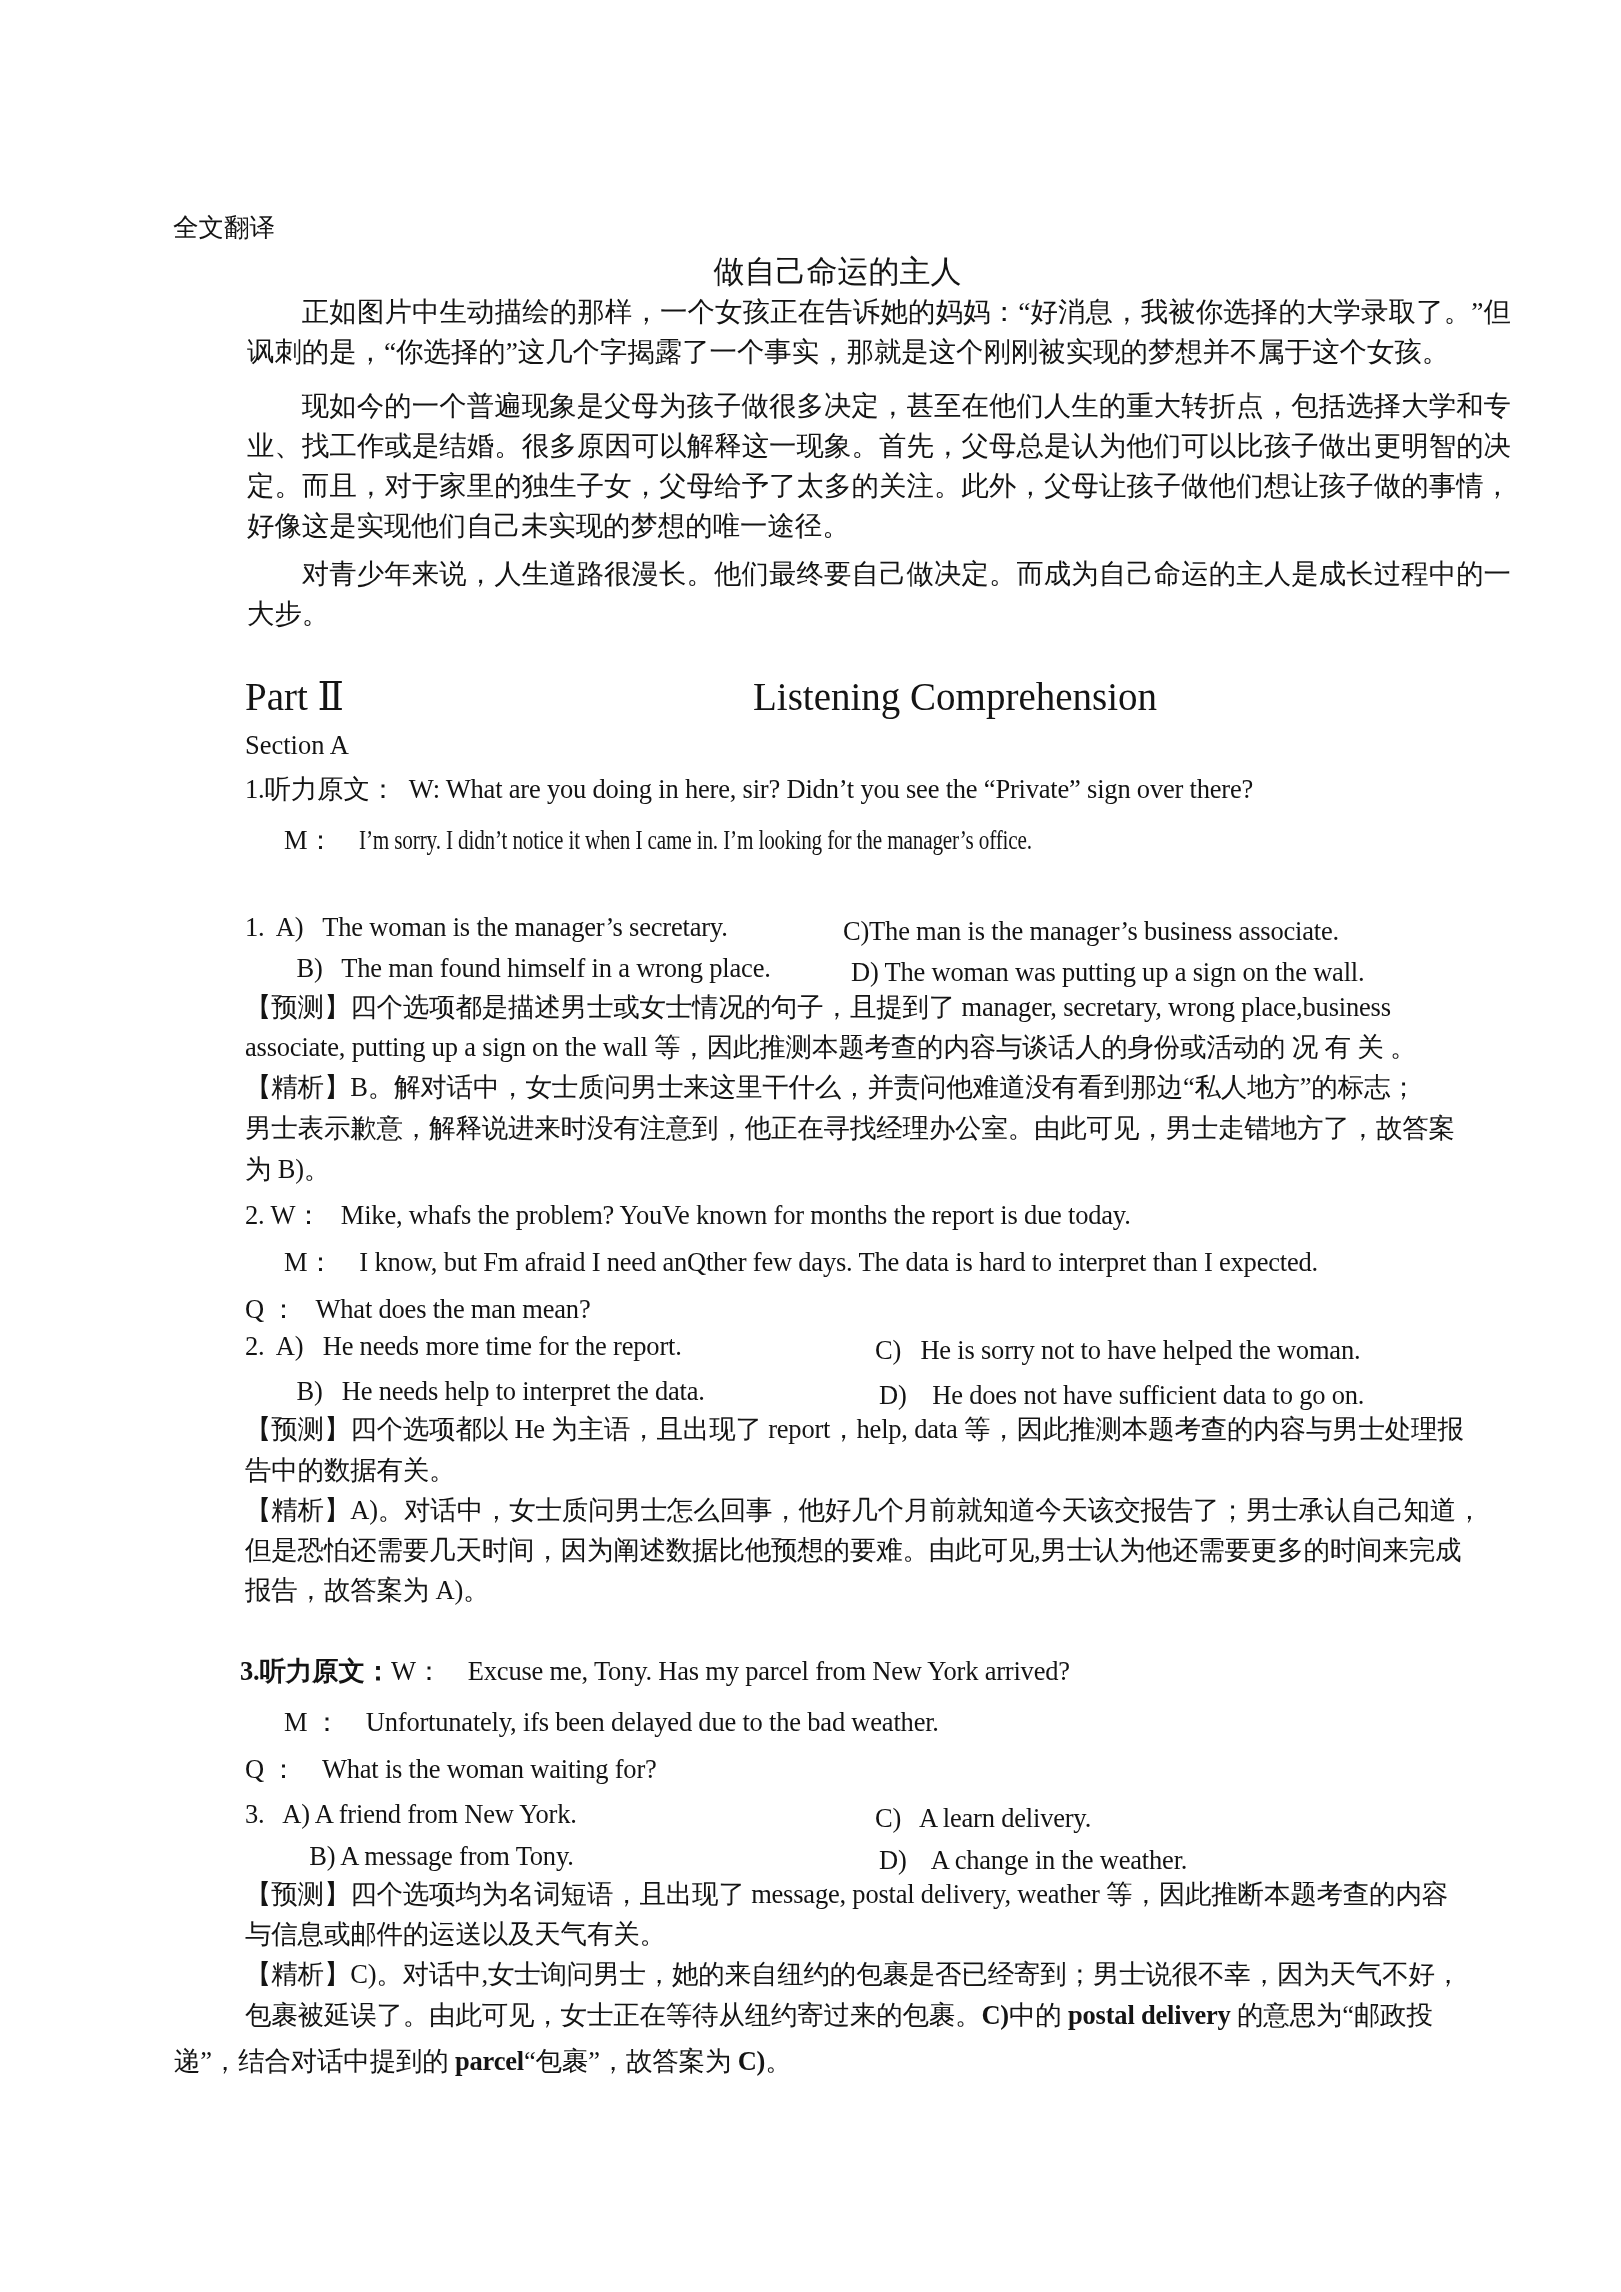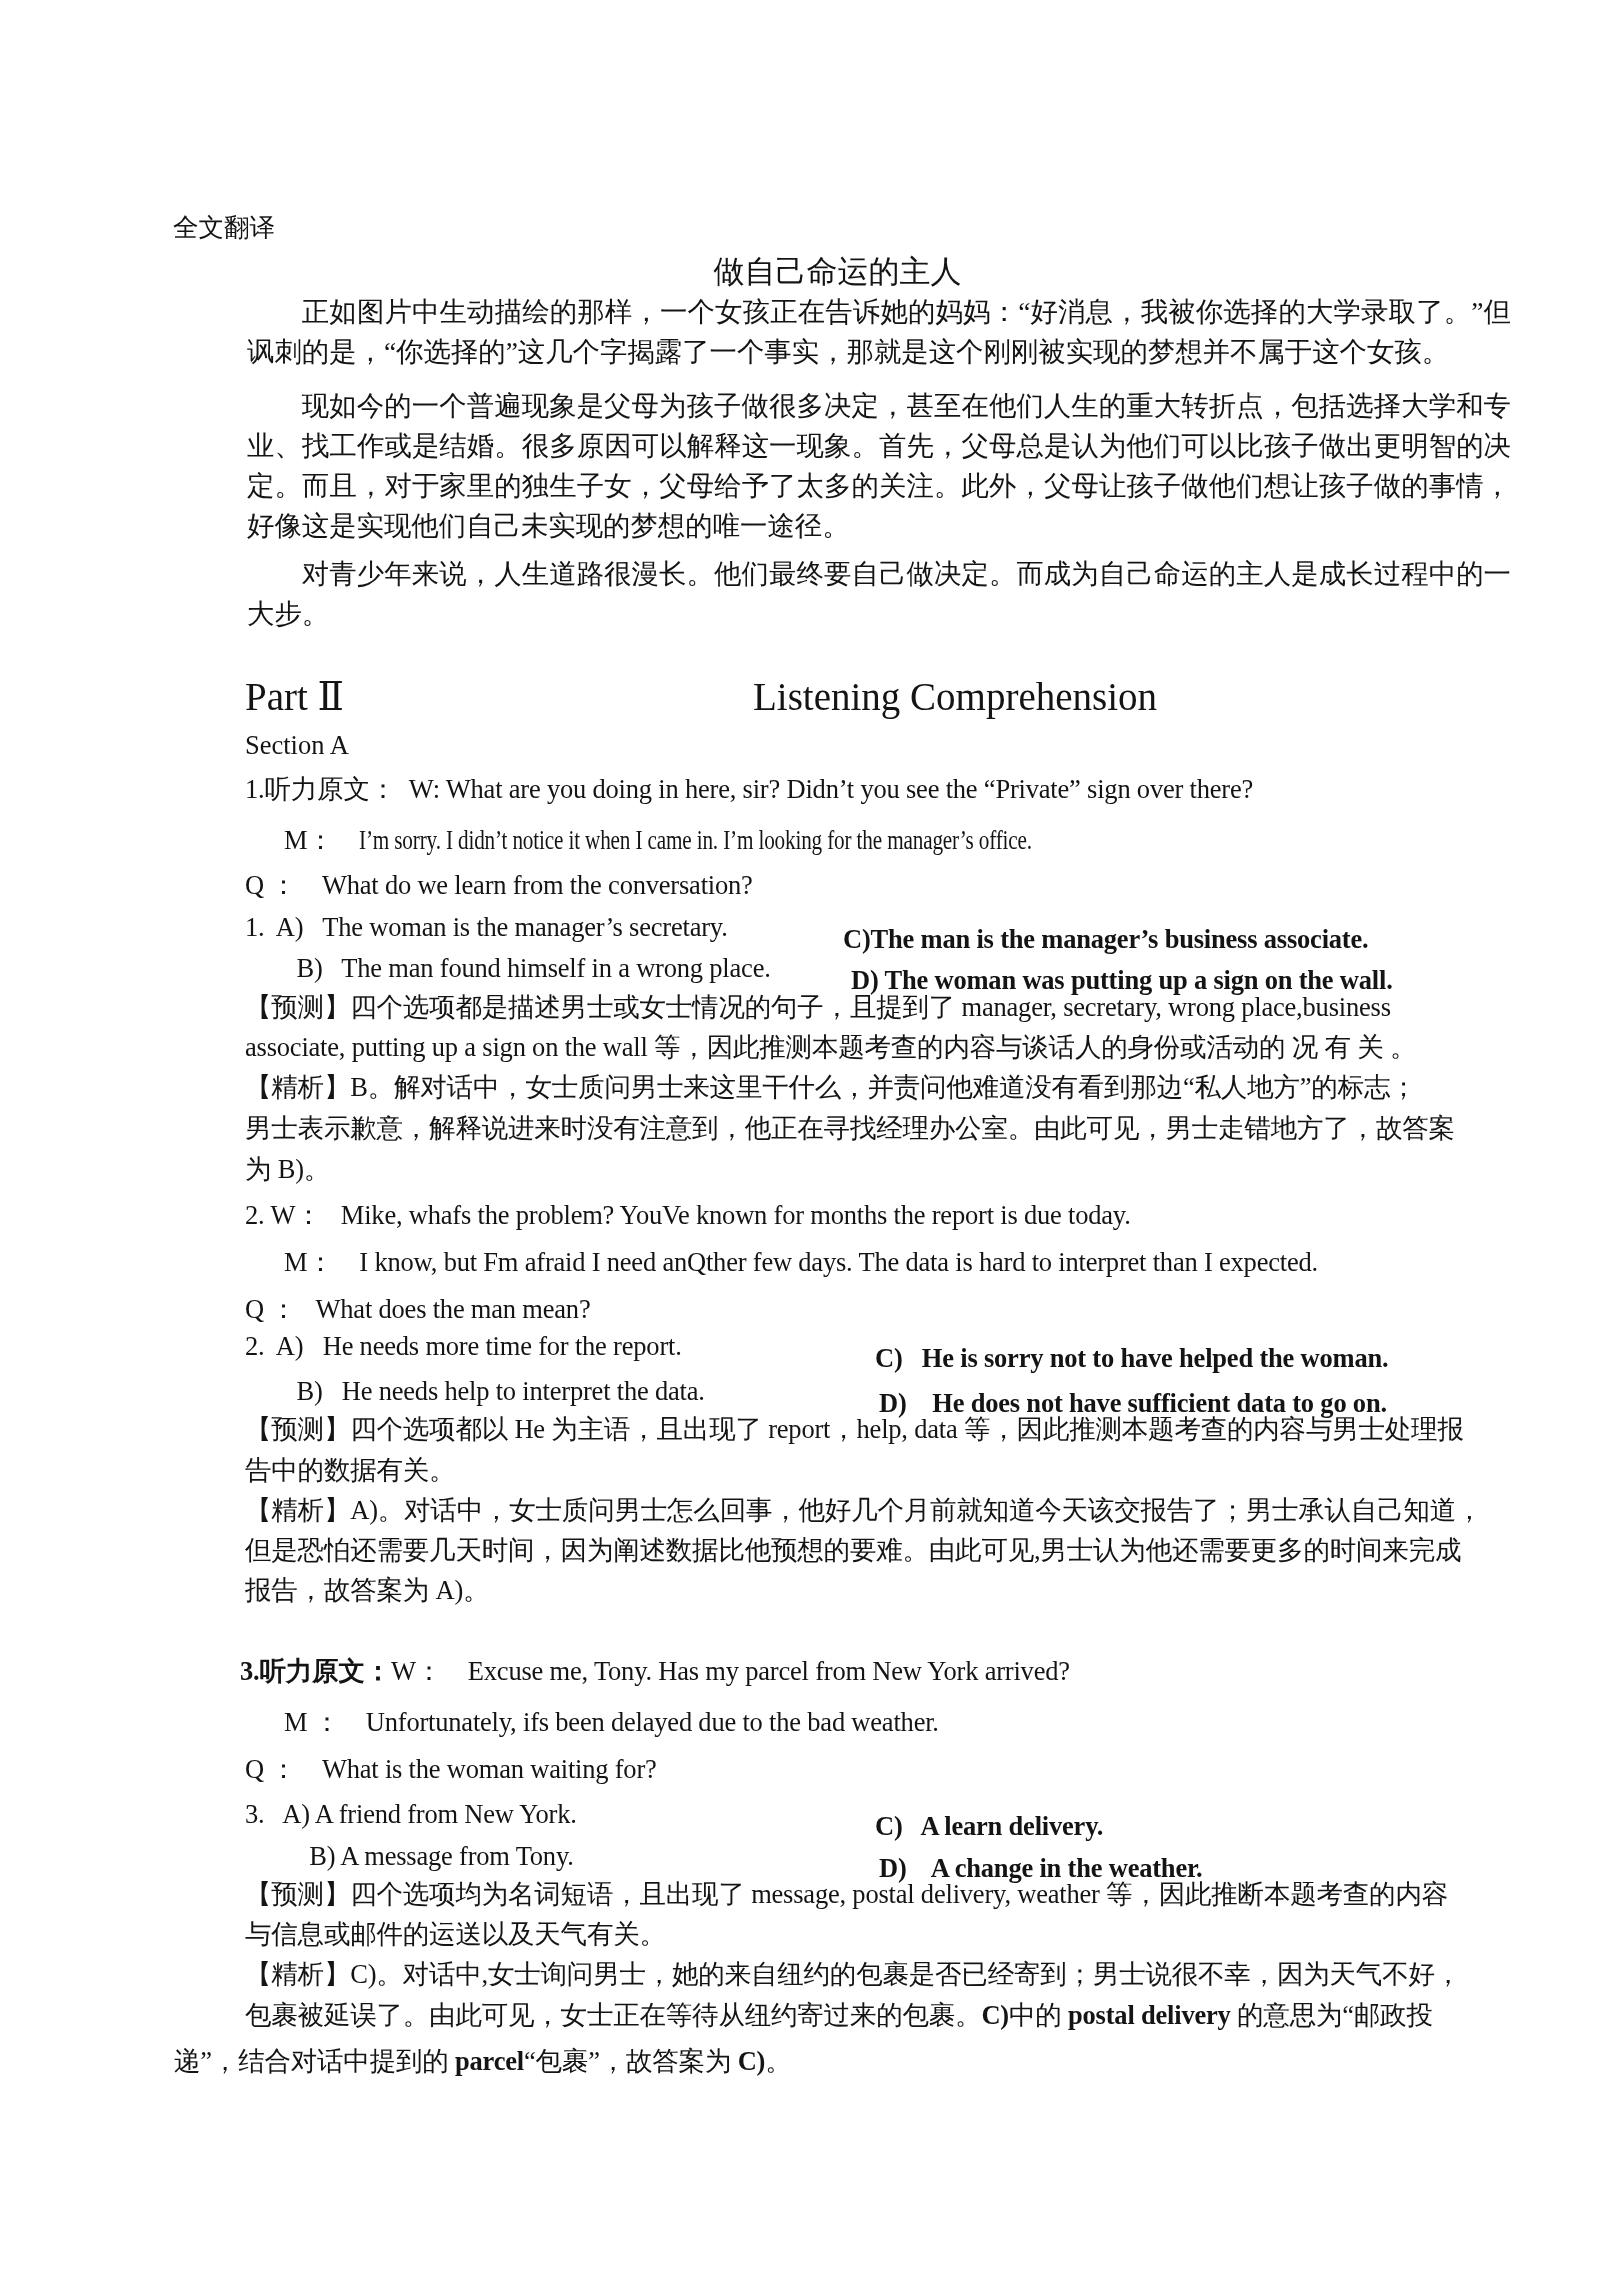--- a/index.html
+++ b/index.html
@@ -24,21 +24,21 @@
   .trans-label{left:173px;top:210px;font-size:25.5px;}
   .trans-title{left:264px;top:251px;width:1147px;text-align:center;font-size:31px;}
   .paras{left:247px;top:292px;width:1264px;font-size:27.4px;line-height:40px;text-align:justify;}
   .paras p{margin:0;text-indent:2em;}
   .paras p.p1{margin-bottom:14px;}
   .paras p.p2{margin-bottom:8px;}
   .part-label{left:245px;top:674px;font-size:39px;}
   .part-title{left:753px;top:674px;font-size:39px;}
   .section-a{left:245px;top:730px;font-size:26.5px;letter-spacing:0;}
   .row{width:1376px;}
-  .row .r{position:absolute;top:12px;white-space:pre;font-weight:bold;}
+  .row .r{position:absolute;top:4px;white-space:pre;}
   .cond{display:inline-block;transform:scaleX(0.8);transform-origin:0 50%;margin-left:25.5px;}
   .b{font-weight:bold;}
   .mline{left:284px;}
 </style>
 </head>
 <body>
 
 <div class="page">
 
   <div class="abs trans-label">全文翻译</div>
@@ -48,21 +48,20 @@
     <p class="p2">现如今的一个普遍现象是父母为孩子做很多决定，甚至在他们人生的重大转折点，包括选择大学和专业、找工作或是结婚。很多原因可以解释这一现象。首先，父母总是认为他们可以比孩子做出更明智的决定。而且，对于家里的独生子女，父母给予了太多的关注。此外，父母让孩子做他们想让孩子做的事情，好像这是实现他们自己未实现的梦想的唯一途径。</p>
     <p class="p3">对青少年来说，人生道路很漫长。他们最终要自己做决定。而成为自己命运的主人是成长过程中的一大步。</p>
   </div>
 
   <div class="abs part-label">Part Ⅱ</div>
   <div class="abs part-title">Listening Comprehension</div>
   <div class="abs section-a">Section A</div>
 
   <div class="ln" style="top:772px">1.听力原文：  W: What are you doing in here, sir? Didn’t you see the “Private” sign over there?</div>
   <div class="ln mline" style="top:823px"><span>M：</span><span class="cond">I’m sorry. I didn’t notice it when I came in. I’m looking for the manager’s office.</span></div>
-  <div class="ln" style="top:868px">Q ：    What do we learn from the conversation?</div>
   <div class="ln row" style="top:910px"><span>1.  A)   The woman is the manager’s secretary.</span><span class="r" style="left:598px">C)The man is the manager’s business associate.</span></div>
   <div class="ln row" style="top:951px"><span>        B)   The man found himself in a wrong place.</span><span class="r" style="left:606px">D) The woman was putting up a sign on the wall.</span></div>
   <div class="ln" style="top:990px">【预测】四个选项都是描述男士或女士情况的句子，且提到了 manager, secretary, wrong place,business</div>
   <div class="ln" style="top:1030px">associate, putting up a sign on the wall 等，因此推测本题考查的内容与谈话人的身份或活动的 况 有 关 。</div>
   <div class="ln" style="top:1070px">【精析】B。解对话中，女士质问男士来这里干什么，并责问他难道没有看到那边“私人地方”的标志；</div>
   <div class="ln" style="top:1111px">男士表示歉意，解释说进来时没有注意到，他正在寻找经理办公室。由此可见，男士走错地方了，故答案</div>
   <div class="ln" style="top:1152px">为 B)。</div>
 
   <div class="ln" style="top:1198px">2. W：   Mike, whafs the problem? YouVe known for months the report is due today.</div>
   <div class="ln mline" style="top:1245px">M：    I know, but Fm afraid I need anQther few days. The data is hard to interpret than I expected.</div>

